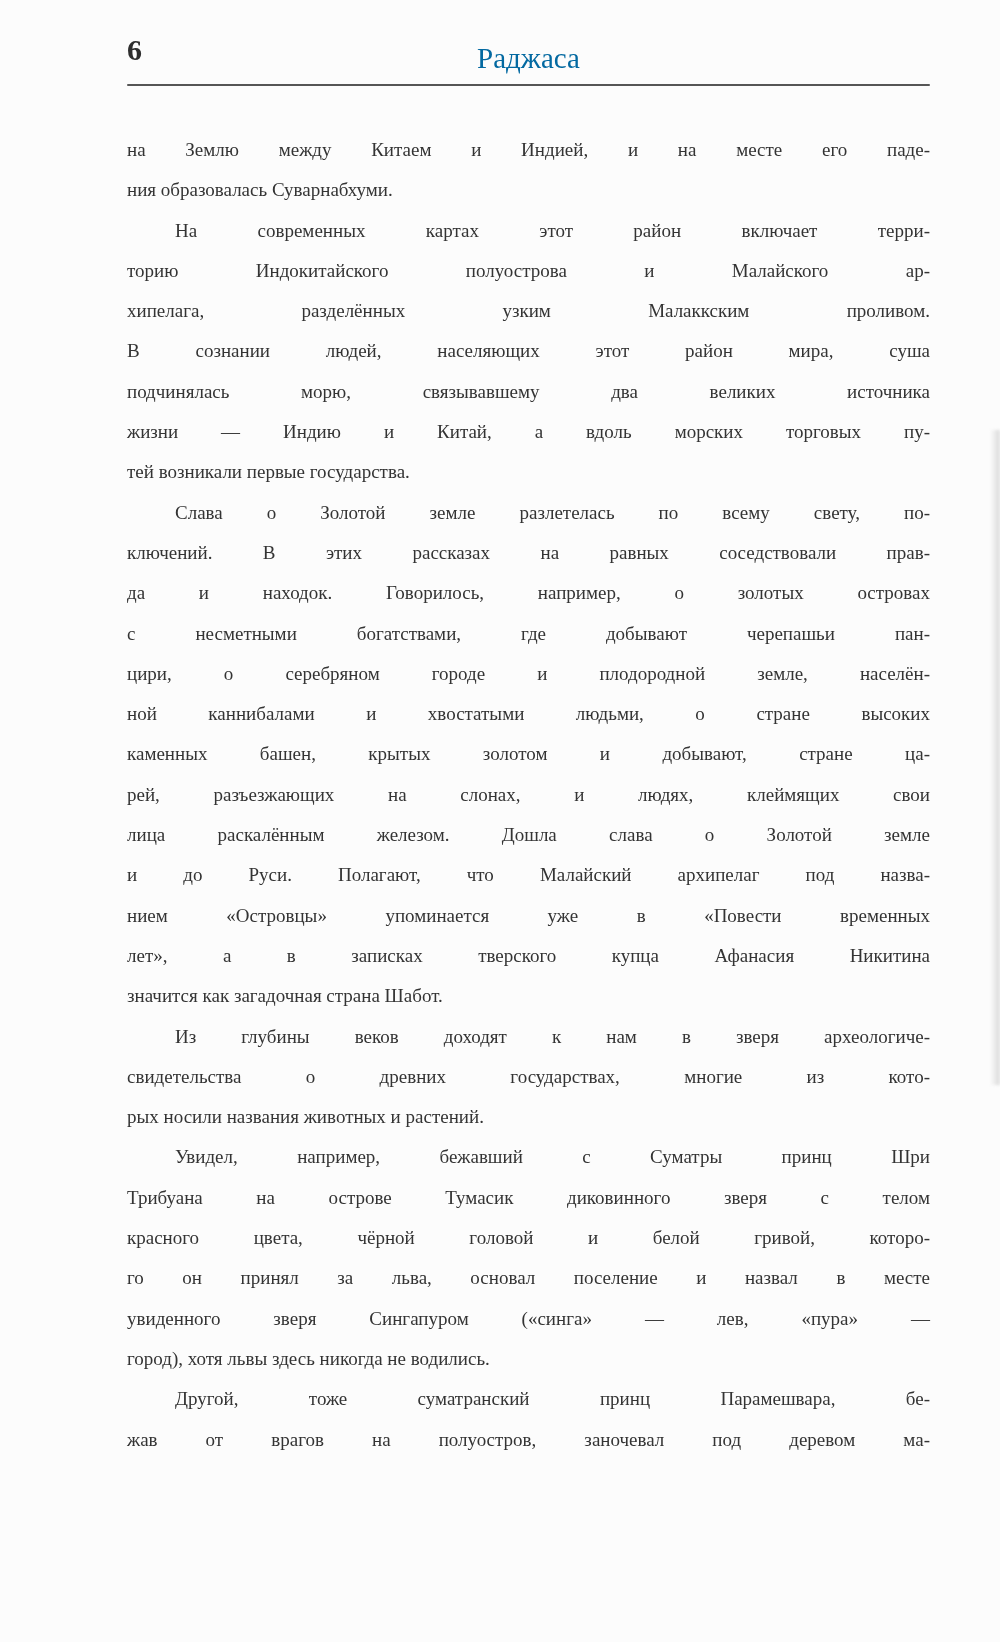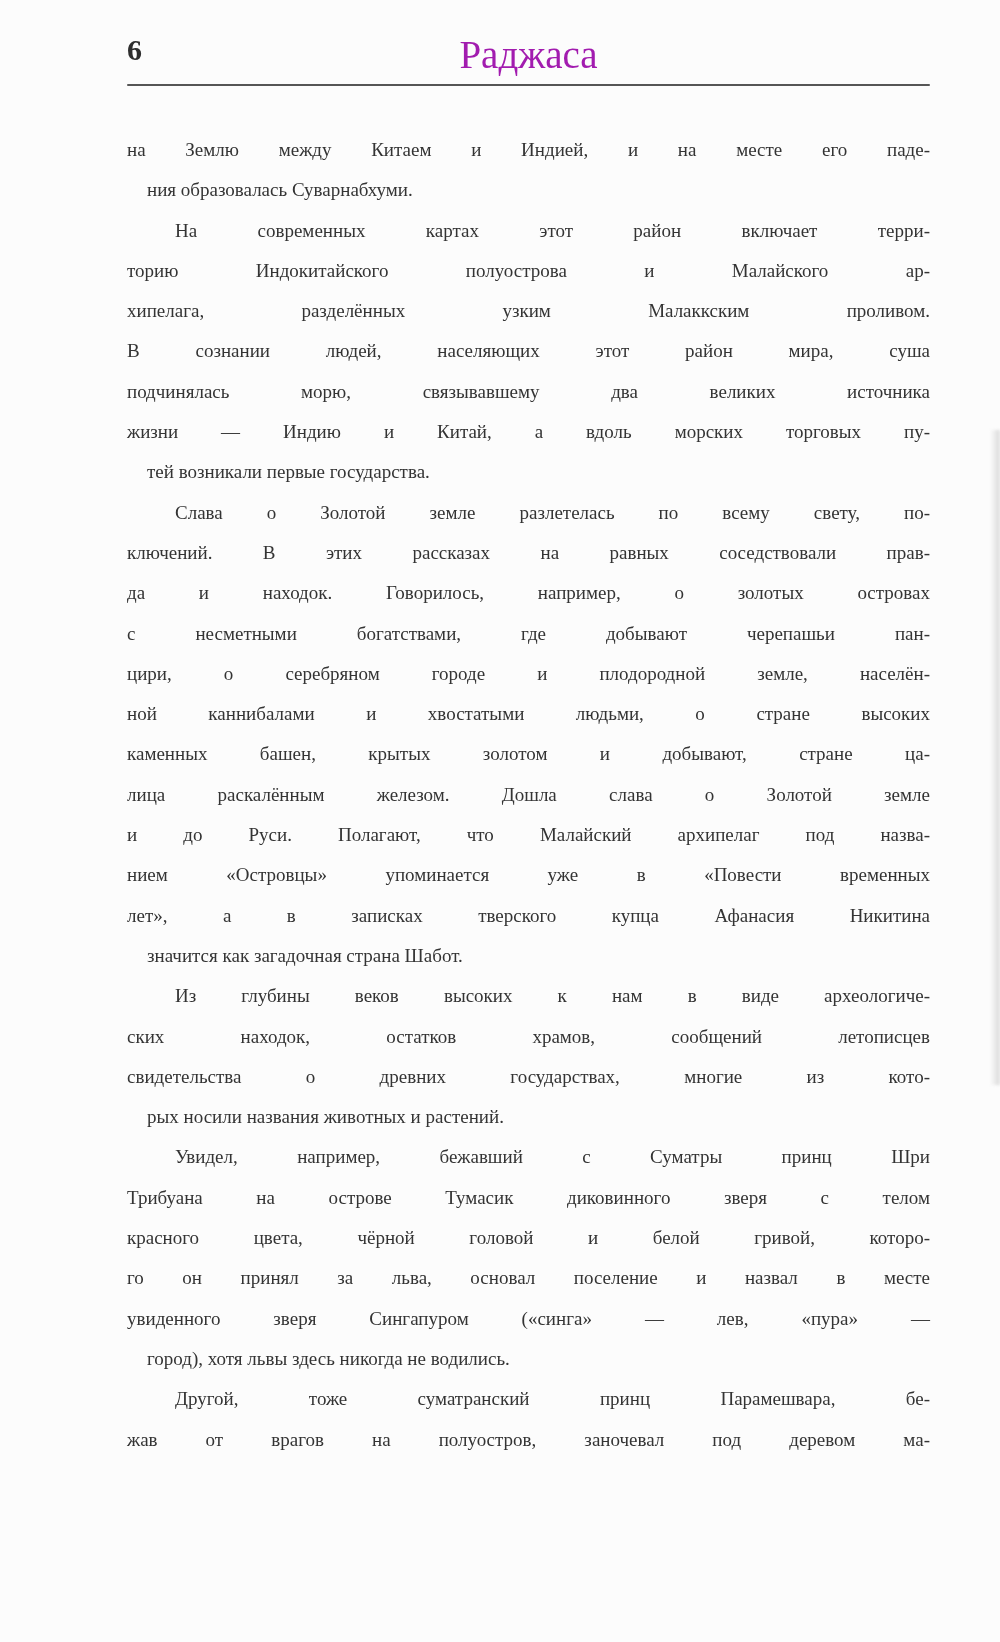--- a/index.html
+++ b/index.html
@@ -30,25 +30,25 @@
     top: 3px;
     font-size: 30px;
     font-weight: bold;
     color: #2e2e2e;
     letter-spacing: 0.5px;
   }
   .running-title {
     position: absolute;
     left: 0;
     right: 0;
-    top: 2px;
+    top: 12px;
     text-align: center;
-    font-size: 39px;
+    font-size: 29px;
     font-weight: normal;
-    color: #a21caf;
+    color: #0369a1;
   }
   .header-rule {
     position: absolute;
     left: 127px;
     top: 84px;
     width: 803px;
     height: 2px;
     background: #565656;
     border-radius: 1px;
   }
@@ -62,21 +62,20 @@
     line-height: 40.3px;
     color: #343434;
   }
   .line {
     text-align: justify;
     text-align-last: justify;
     white-space: normal;
   }
   .line.no-justify {
     text-align-last: left;
-    margin-left: 20px;
   }
   .line.indent {
     text-indent: 48px;
   }
   
   .page-edge-shadow {
     position: absolute;
     right: 0;
     top: 430px;
     width: 10px;
@@ -108,27 +107,27 @@
       <div class="line">подчинялась морю, связывавшему два великих источника</div>
       <div class="line">жизни — Индию и Китай, а вдоль морских торговых пу-</div>
       <div class="line no-justify">тей возникали первые государства.</div>
       <div class="line indent">Слава о Золотой земле разлетелась по всему свету, по-</div>
       <div class="line">ключений. В этих рассказах на равных соседствовали прав-</div>
       <div class="line">да и находок. Говорилось, например, о золотых островах</div>
       <div class="line">с несметными богатствами, где добывают черепашьи пан-</div>
       <div class="line">цири, о серебряном городе и плодородной земле, населён-</div>
       <div class="line">ной каннибалами и хвостатыми людьми, о стране высоких</div>
       <div class="line">каменных башен, крытых золотом и добывают, стране ца-</div>
+      <div class="line">рей, разъезжающих на слонах, и людях, клеймящих свои</div>
       <div class="line">лица раскалённым железом. Дошла слава о Золотой земле</div>
       <div class="line">и до Руси. Полагают, что Малайский архипелаг под назва-</div>
       <div class="line">нием «Островцы» упоминается уже в «Повести временных</div>
       <div class="line">лет», а в записках тверского купца Афанасия Никитина</div>
       <div class="line no-justify">значится как загадочная страна Шабот.</div>
-      <div class="line indent">Из глубины веков высоких к нам в виде археологиче-</div>
-      <div class="line">ских находок, остатков храмов, сообщений летописцев</div>
+      <div class="line indent">Из глубины веков доходят к нам в зверя археологиче-</div>
       <div class="line">свидетельства о древних государствах, многие из кото-</div>
       <div class="line no-justify">рых носили названия животных и растений.</div>
       <div class="line indent">Увидел, например, бежавший с Суматры принц Шри</div>
       <div class="line">Трибуана на острове Тумасик диковинного зверя с телом</div>
       <div class="line">красного цвета, чёрной головой и белой гривой, которо-</div>
       <div class="line">го он принял за льва, основал поселение и назвал в месте</div>
       <div class="line">увиденного зверя Сингапуром («синга» — лев, «пура» —</div>
       <div class="line no-justify">город), хотя львы здесь никогда не водились.</div>
       <div class="line indent">Другой, тоже суматранский принц Парамешвара, бе-</div>
       <div class="line">жав от врагов на полуостров, заночевал под деревом ма-</div>

